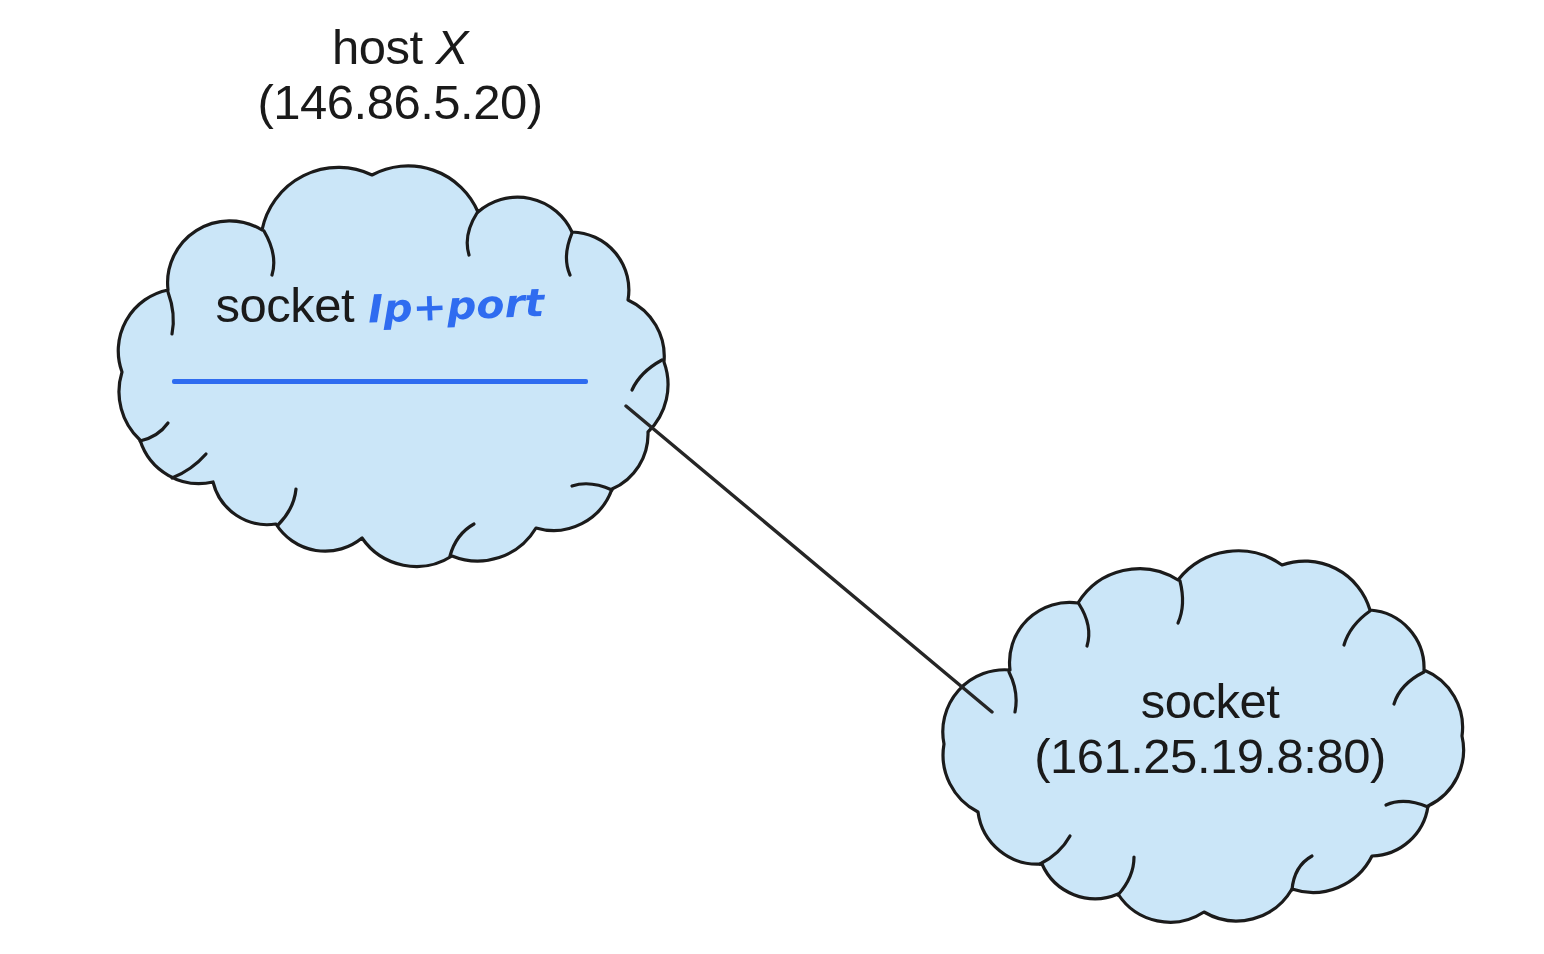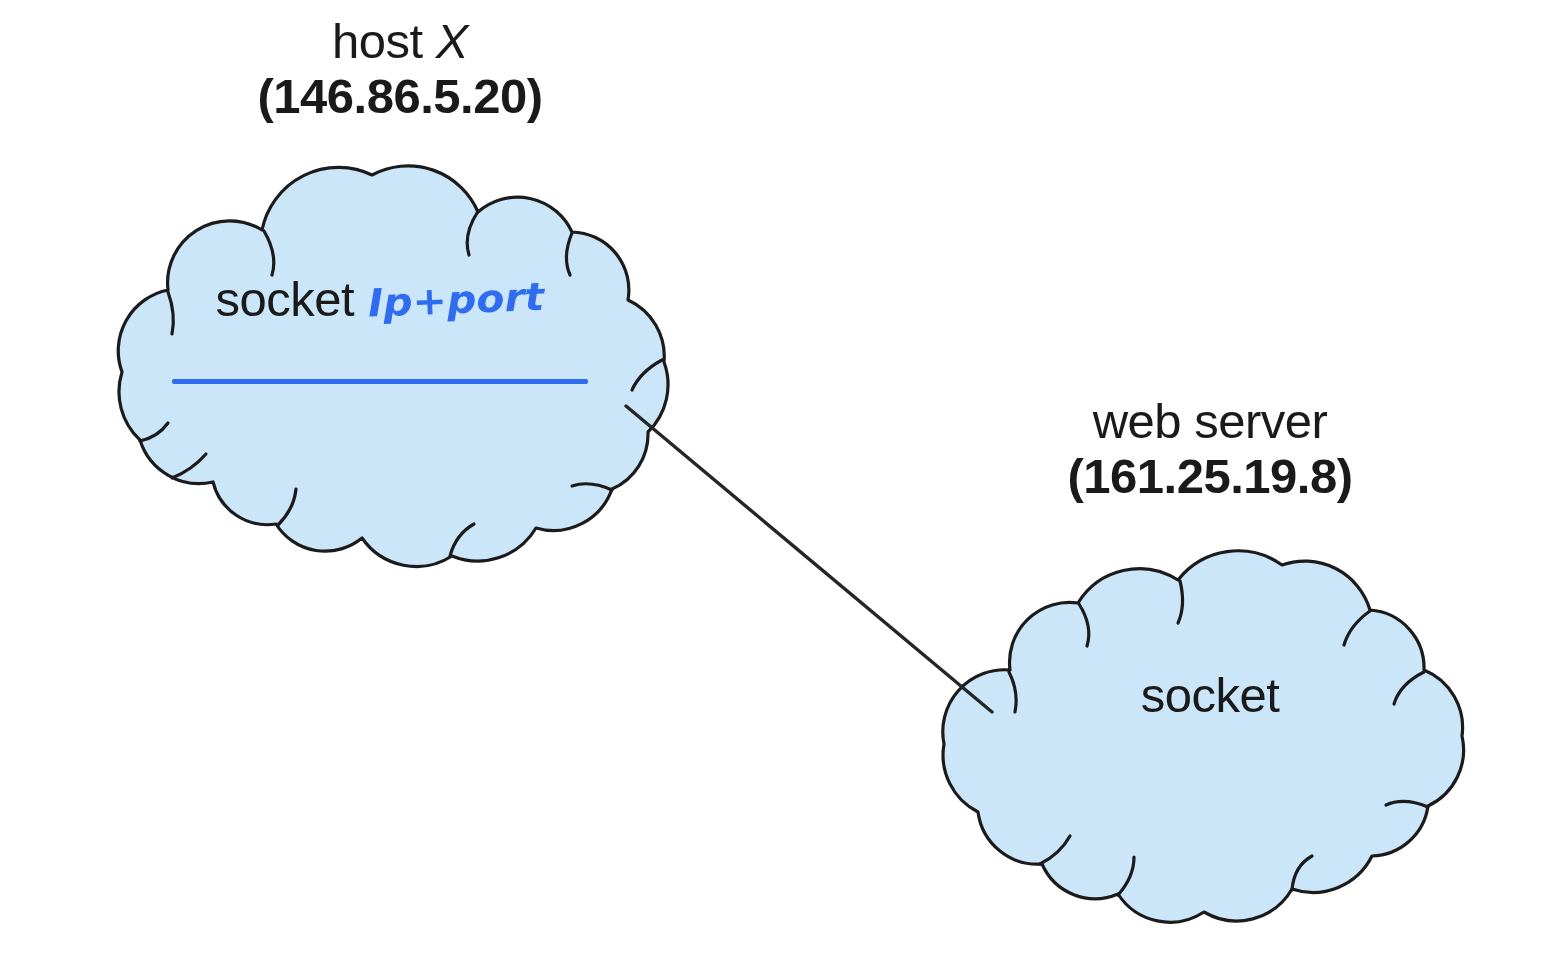--- a/index.html
+++ b/index.html
@@ -73,25 +73,25 @@
     width: 560px;
   }
   #right-socket-block {
     left: 930px;
     top: 668px;
     width: 560px;
   }
   .socket-line-1 {
     display: block;
     position: relative;
+    margin-top: 6px;
   }
   .socket-line-2 {
     display: block;
     position: relative;
-    font-weight: bold;
   }
   .handwritten {
     color: #2f6cf0;
     font-family: "DejaVu Sans", sans-serif;
     font-style: italic;
     font-weight: 700;
     font-size: 41px;
     letter-spacing: 0px;
     transform: rotate(-2.2deg) scaleY(0.94);
     display: inline-block;
@@ -175,28 +175,25 @@
     </g>
 
     <line class="link-line" x1="626" y1="406" x2="992" y2="712"></line>
   </svg>
 
   <div class="label label-big" id="host-x-label">
     <span class="socket-line-1"><span>host</span> <span class="label-italic">X</span></span>
     <span class="socket-line-2">(146.86.5.20)</span>
   </div>
 
-  <div class="label label-big" id="web-server-label">
-    <span class="socket-line-1">web server</span>
-    <span class="socket-line-2">(161.25.19.8)</span>
-  </div>
 
   <div class="label label-big" id="left-socket-block">
     <span class="socket-line-1"><span>socket</span><span class="handwritten">Ip+port</span></span>
   </div>
 
   <div id="blue-underline"></div>
 
   <div class="label label-big" id="right-socket-block">
     <span class="socket-line-1">socket</span>
+    <span class="socket-line-2">(161.25.19.8:80)</span>
   </div>
 
 </div>
 
 </body></html>

